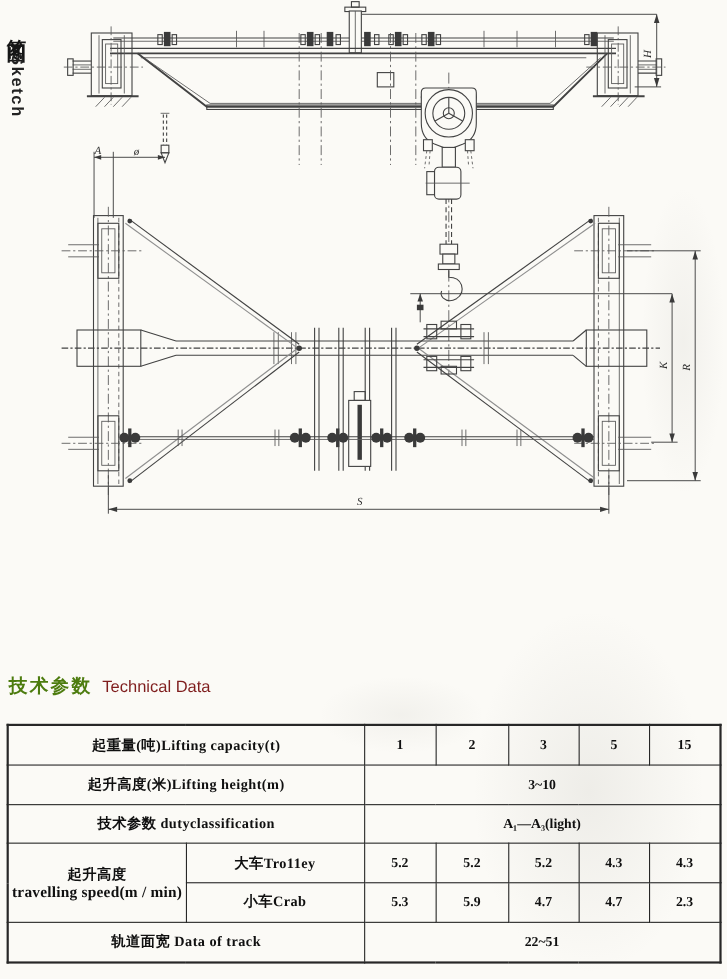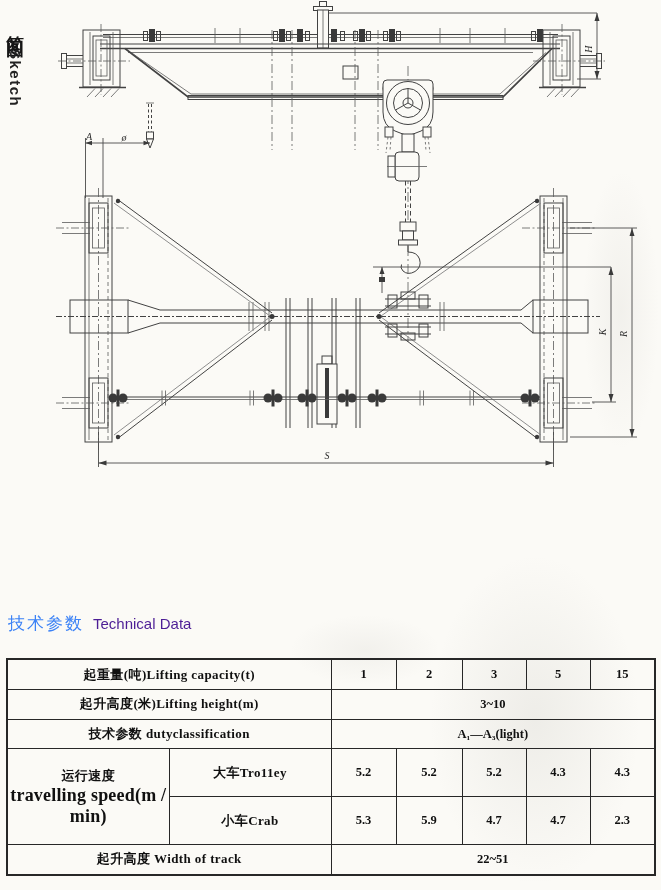--- a/index.html
+++ b/index.html
@@ -30,36 +30,36 @@
   .drawing .thk{stroke-width:1.7;}
   .drawing .thn{stroke-width:.8;stroke:#5a5a5a;}
   .drawing .fil{fill:#3a3a3a;stroke:none;}
   .drawing .bg{fill:#fbfaf6;}
   .drawing .gray{stroke:#8e8e8e;}
   .drawing .dim{stroke:#4a4a4a;stroke-width:.9;}
   .drawing text{stroke:none;fill:#2e2e2e;
     font-family:"Liberation Serif","DejaVu Serif",serif;font-style:italic;font-size:10px;}
 
   .tech-heading{position:absolute;left:8px;top:612px;display:flex;align-items:baseline;}
-  .tech-heading .cn{font-size:17px;font-weight:normal;color:#3b82f6;letter-spacing:2px;}
-  .tech-heading .en{font-size:15px;color:#4c1d95;margin-left:9px;}
+  .tech-heading .cn{font-size:17px;font-weight:bold;color:#4d7c0f;letter-spacing:2px;}
+  .tech-heading .en{font-size:15px;color:#7f1d1d;margin-left:9px;}
 
   table.spec{
     position:absolute;left:6px;top:658px;width:648px;height:218px;
     border-collapse:collapse;table-layout:fixed;
     border:2.2px solid #272727;
   }
   table.spec td{
     border:1.4px solid #272727;text-align:center;vertical-align:middle;
     font-family:"Liberation Serif","DejaVu Serif",serif;font-weight:bold;color:#101010;
     padding:0 2px;
   }
   td.lbl{font-size:13px;letter-spacing:.4px;}
   td.num{font-size:12.5px;}
-  td.lbl .sub{font-size:18px;letter-spacing:.2px;text-align:center;}
+  td.lbl .sub{font-size:14px;letter-spacing:.2px;text-align:center;}
 </style>
 </head>
 <body>
 
 <div class="smudge s1"></div>
 <div class="smudge s2"></div>
 <div class="smudge s3"></div>
 
 <div class="sketch-label">
   <span class="cn">简图</span>
@@ -415,36 +415,36 @@
   <tr>
     <td class="lbl" colspan="2">起升高度(米)Lifting height(m)</td>
     <td class="num" colspan="5">3~10</td>
   </tr>
   <tr>
     <td class="lbl" colspan="2">技术参数  dutyclassification</td>
     <td class="num" colspan="5">A₁—A₃(light)</td>
   </tr>
   <tr>
     <td class="lbl" rowspan="2">
-      <div>运行速度</div>
+      <div>起升高度</div>
       <div class="sub">travelling speed(m / min)</div>
     </td>
     <td class="lbl">大车Tro11ey</td>
     <td class="num">5.2</td>
     <td class="num">5.2</td>
     <td class="num">5.2</td>
     <td class="num">4.3</td>
     <td class="num">4.3</td>
   </tr>
   <tr>
     <td class="lbl">小车Crab</td>
     <td class="num">5.3</td>
     <td class="num">5.9</td>
     <td class="num">4.7</td>
     <td class="num">4.7</td>
     <td class="num">2.3</td>
   </tr>
   <tr>
-    <td class="lbl" colspan="2">起升高度 Width of track</td>
+    <td class="lbl" colspan="2">轨道面宽 Data of track</td>
     <td class="num" colspan="5">22~51</td>
   </tr>
 </tbody>
   </table>
 
 </body></html>

